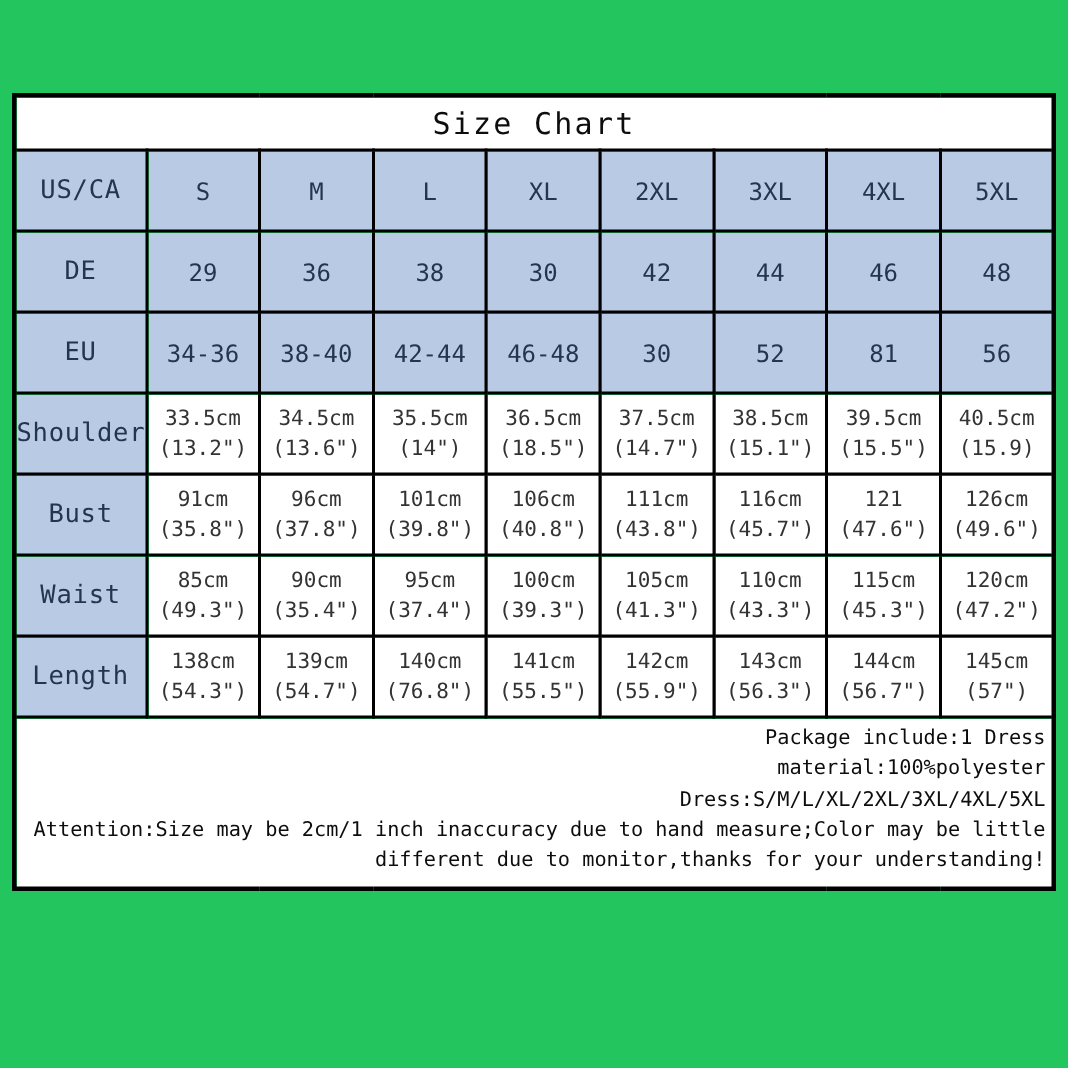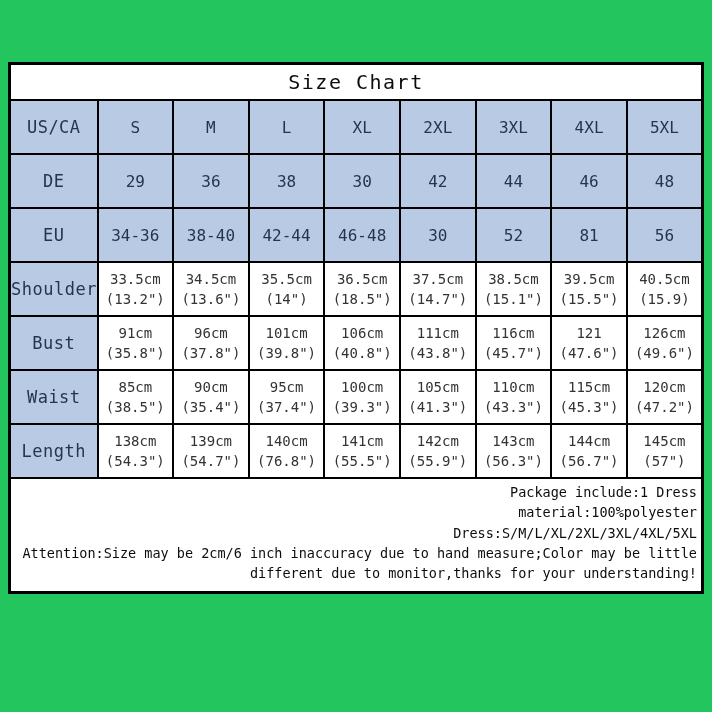--- a/index.html
+++ b/index.html
@@ -140,21 +140,21 @@
 (45.7")</td>
         <td>121
 (47.6")</td>
         <td>126cm
 (49.6")</td>
       </tr>
 
       <tr class="measure-row">
         <td class="lbl">Waist</td>
         <td>85cm
-(38.5")</td>
+(49.3")</td>
         <td>90cm
 (35.4")</td>
         <td>95cm
 (37.4")</td>
         <td>100cm
 (39.3")</td>
         <td>105cm
 (41.3")</td>
         <td>110cm
 (43.3")</td>
@@ -182,18 +182,18 @@
 (56.7")</td>
         <td>145cm
 (57")</td>
       </tr>
 
       <tr class="notes-row">
         <td colspan="9">
           <div class="note-line">Package include:1 Dress</div>
           <div class="note-line">material:100%polyester</div>
           <div class="note-line">Dress:S/M/L/XL/2XL/3XL/4XL/5XL</div>
-          <div class="note-line">Attention:Size may be 2cm/6 inch inaccuracy due to hand measure;Color may be little different due to monitor,thanks for your understanding!</div>
+          <div class="note-line">Attention:Size may be 2cm/1 inch inaccuracy due to hand measure;Color may be little different due to monitor,thanks for your understanding!</div>
         </td>
       </tr>
     </tbody>
   </table>
 </div>
 
 </body></html>

